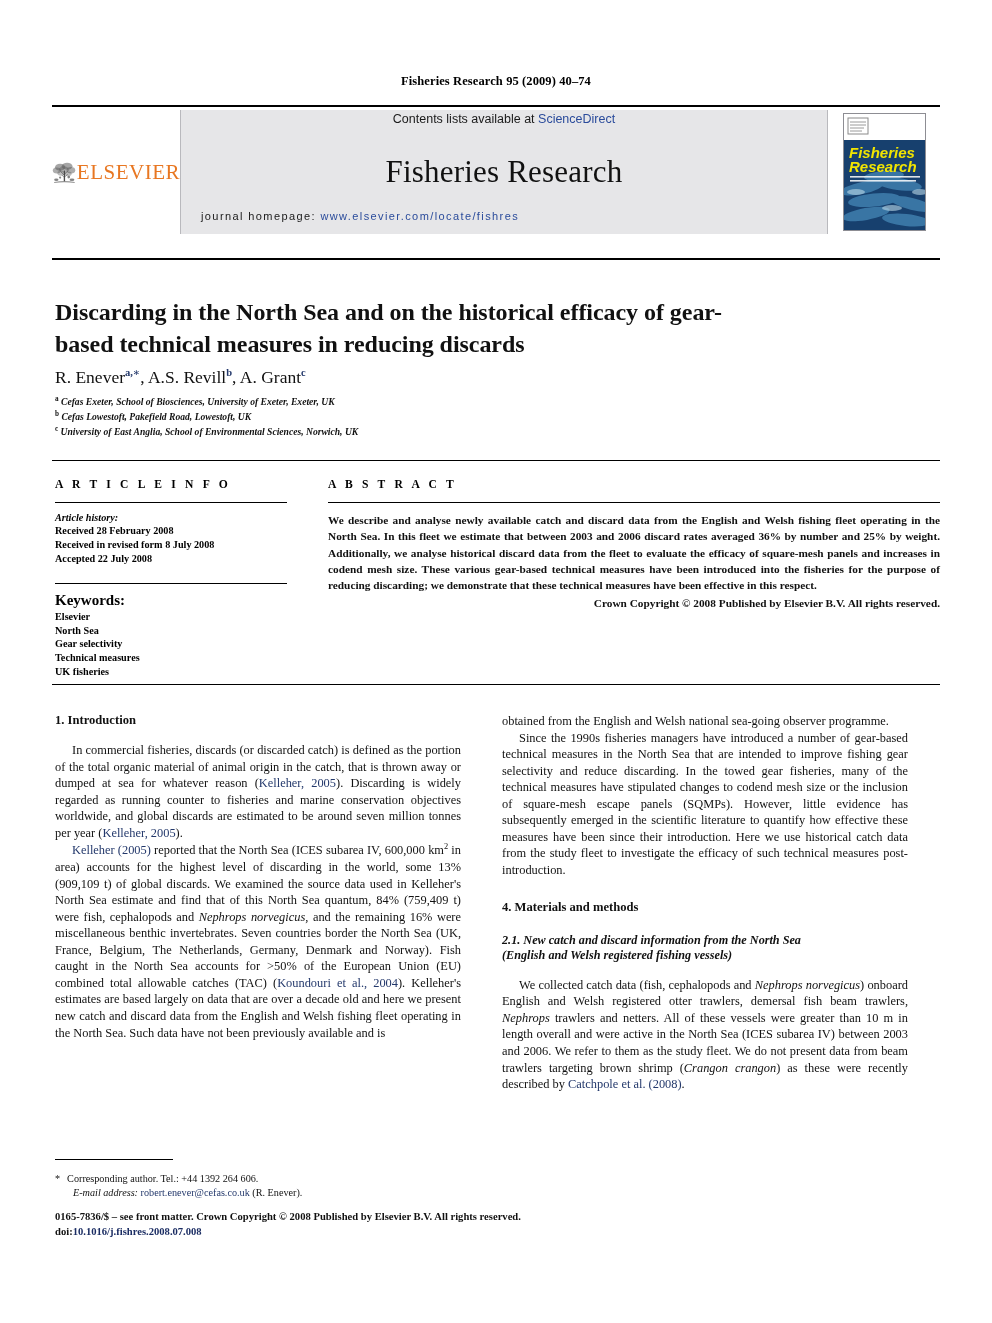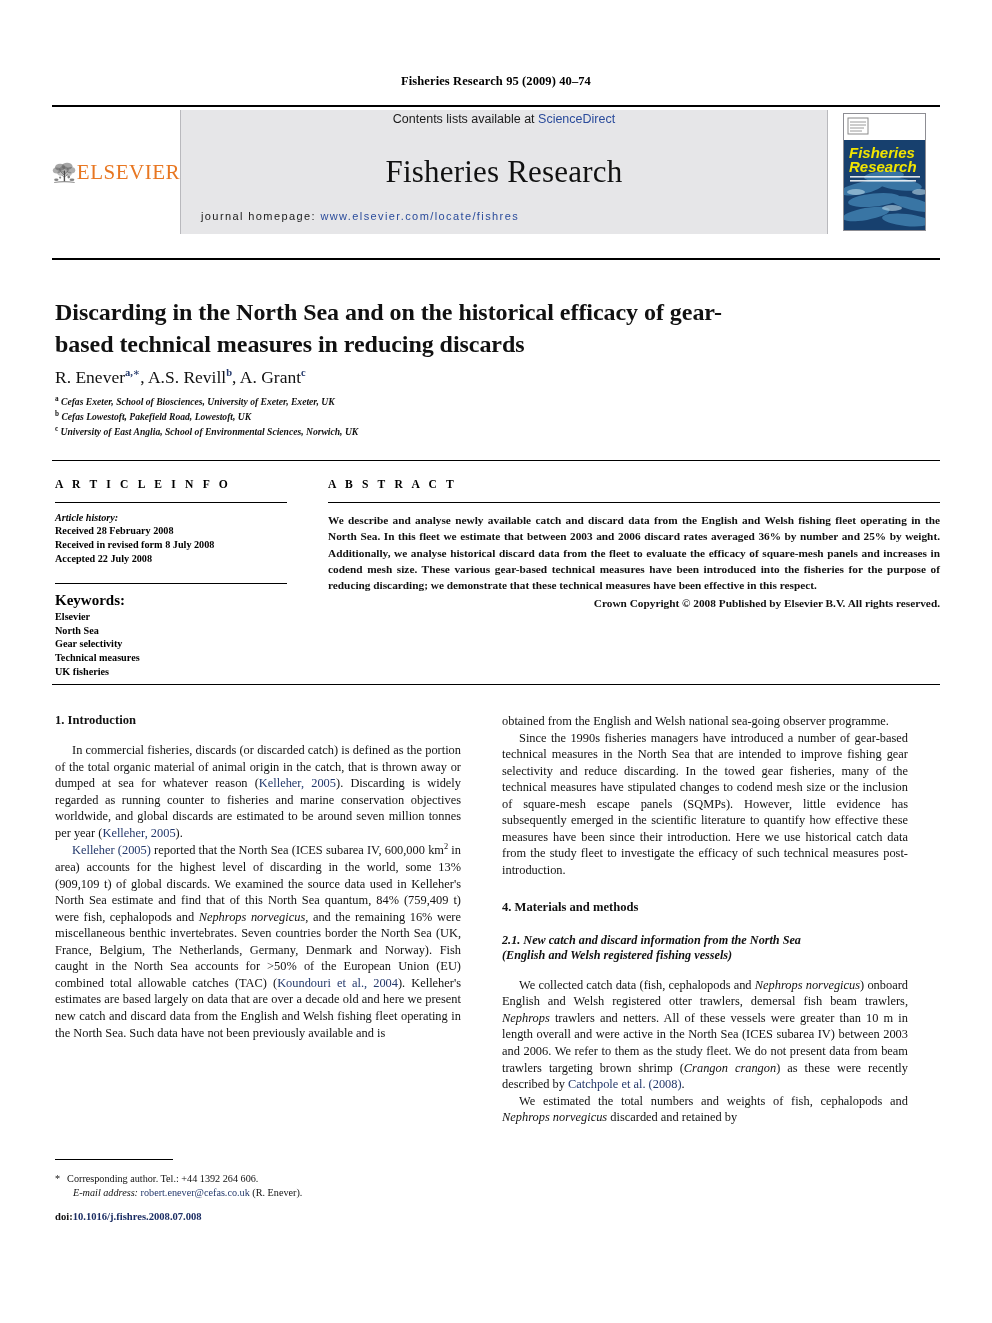--- a/index.html
+++ b/index.html
@@ -471,26 +471,26 @@
 
     <h2 class="spaced">4.  Materials and methods</h2>
 
     <h3>
       <span>2.1.  New catch and discard information from the North Sea</span><br>
       <span>(English and Welsh registered fishing vessels)</span>
     </h3>
 
     <p><span>We collected catch data (fish, cephalopods and </span><span class="ital">Nephrops norvegicus</span><span>) onboard English and Welsh registered otter trawlers, demersal fish beam trawlers, </span><span class="ital">Nephrops</span><span> trawlers and netters. All of these vessels were greater than 10 m in length overall and were active in the North Sea (ICES subarea IV) between 2003 and 2006. We refer to them as the study fleet. We do not present data from beam trawlers targeting brown shrimp (</span><span class="ital">Crangon crangon</span><span>) as these were recently described by </span><span class="cite">Catchpole et al. (2008)</span><span>.</span></p>
 
-    <p><span>We estimated the total numbers and weights of fish, cephalopods and </span><span class="ital">Nephrops norvegicus</span><span> discarded and retained by</span></p>
   </div>
 
   <div class="footnote-rule"></div>
   <div class="footnote">
     <div><span class="star">*</span><span>Corresponding author. Tel.: +44 1392 264 606.</span></div>
     <span class="indent"><span class="ital">E-mail address:</span> <span class="mail">robert.enever@cefas.co.uk</span> <span>(R. Enever).</span></span>
   </div>
 
   <div class="page-footer">
+    <div>0165-7836/$ – see front matter. Crown Copyright © 2008 Published by Elsevier B.V. All rights reserved.</div>
     <div><span>doi:</span><span class="doi-link">10.1016/j.fishres.2008.07.008</span></div>
   </div>
 
 </div>
 
 </body></html>

